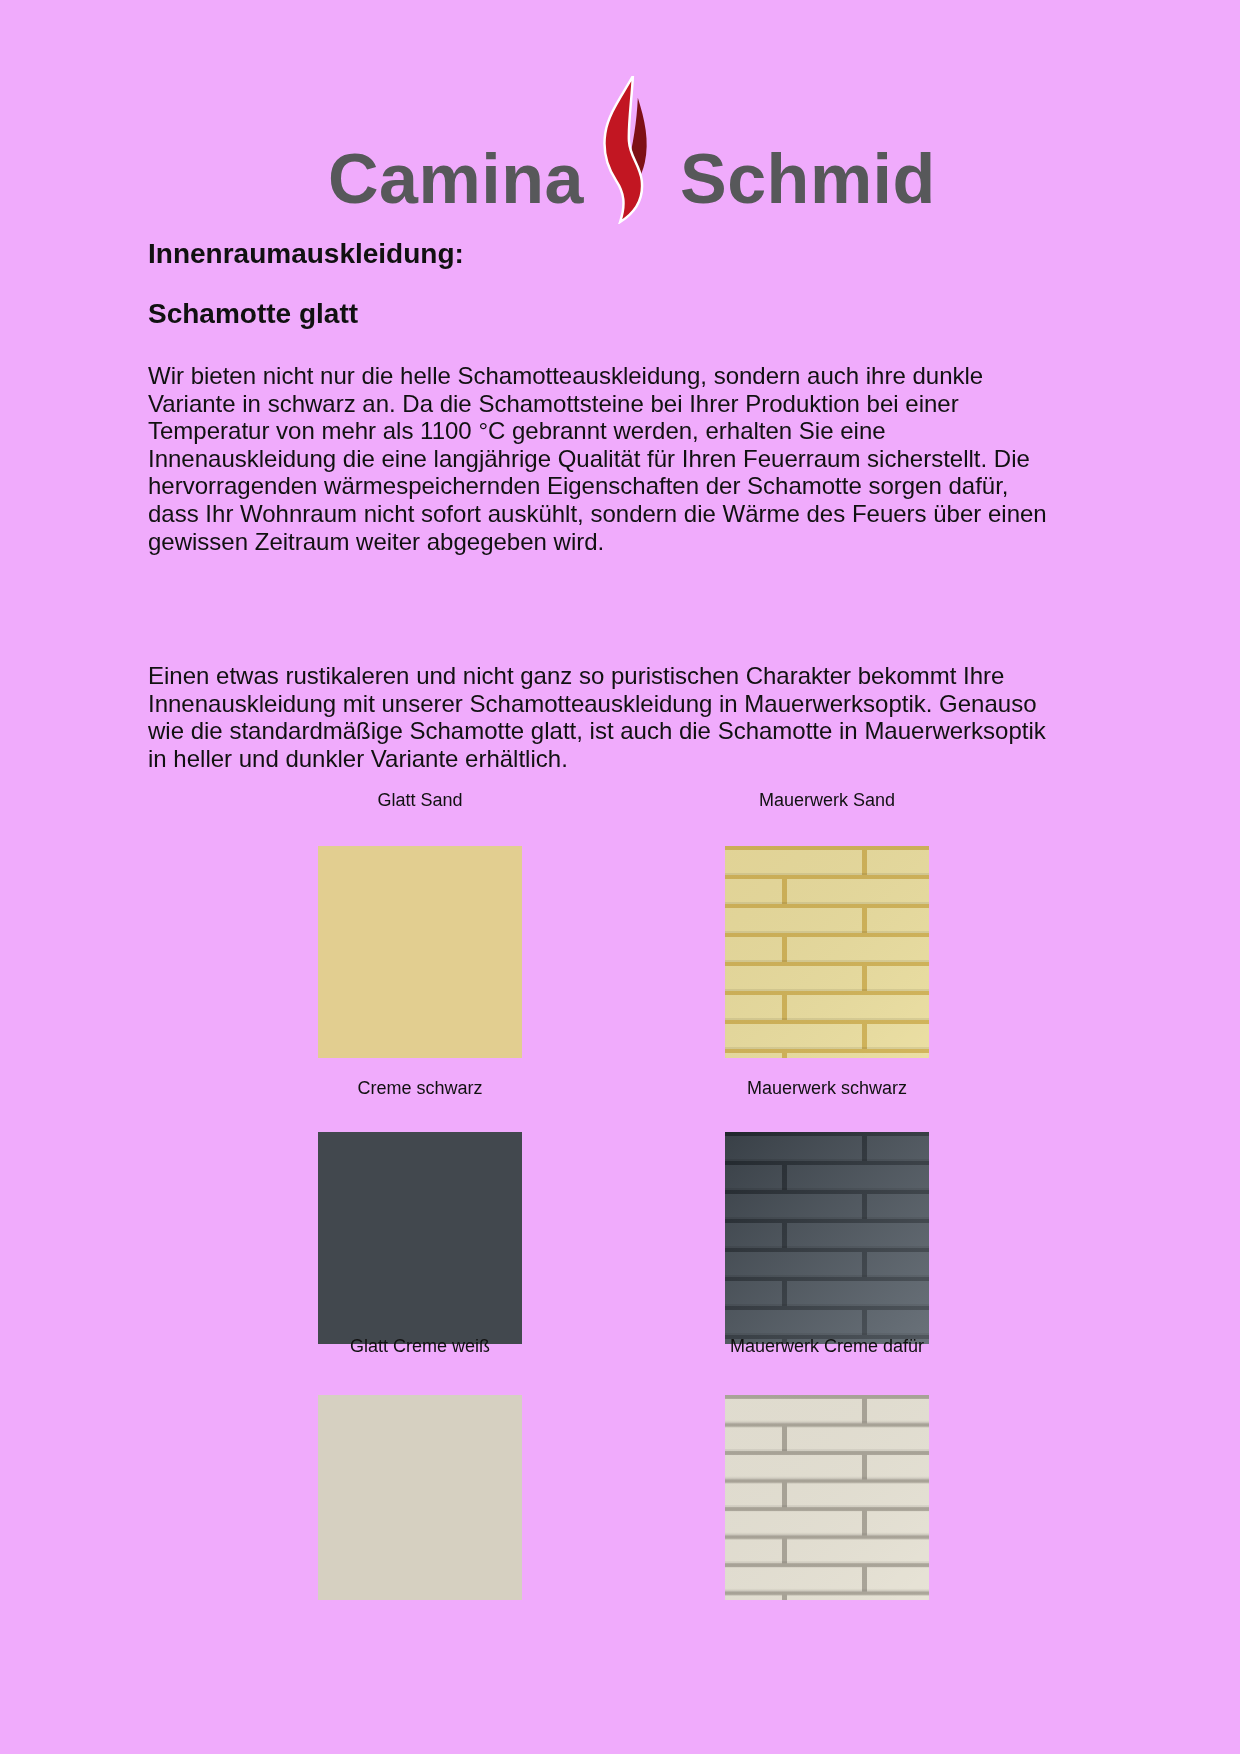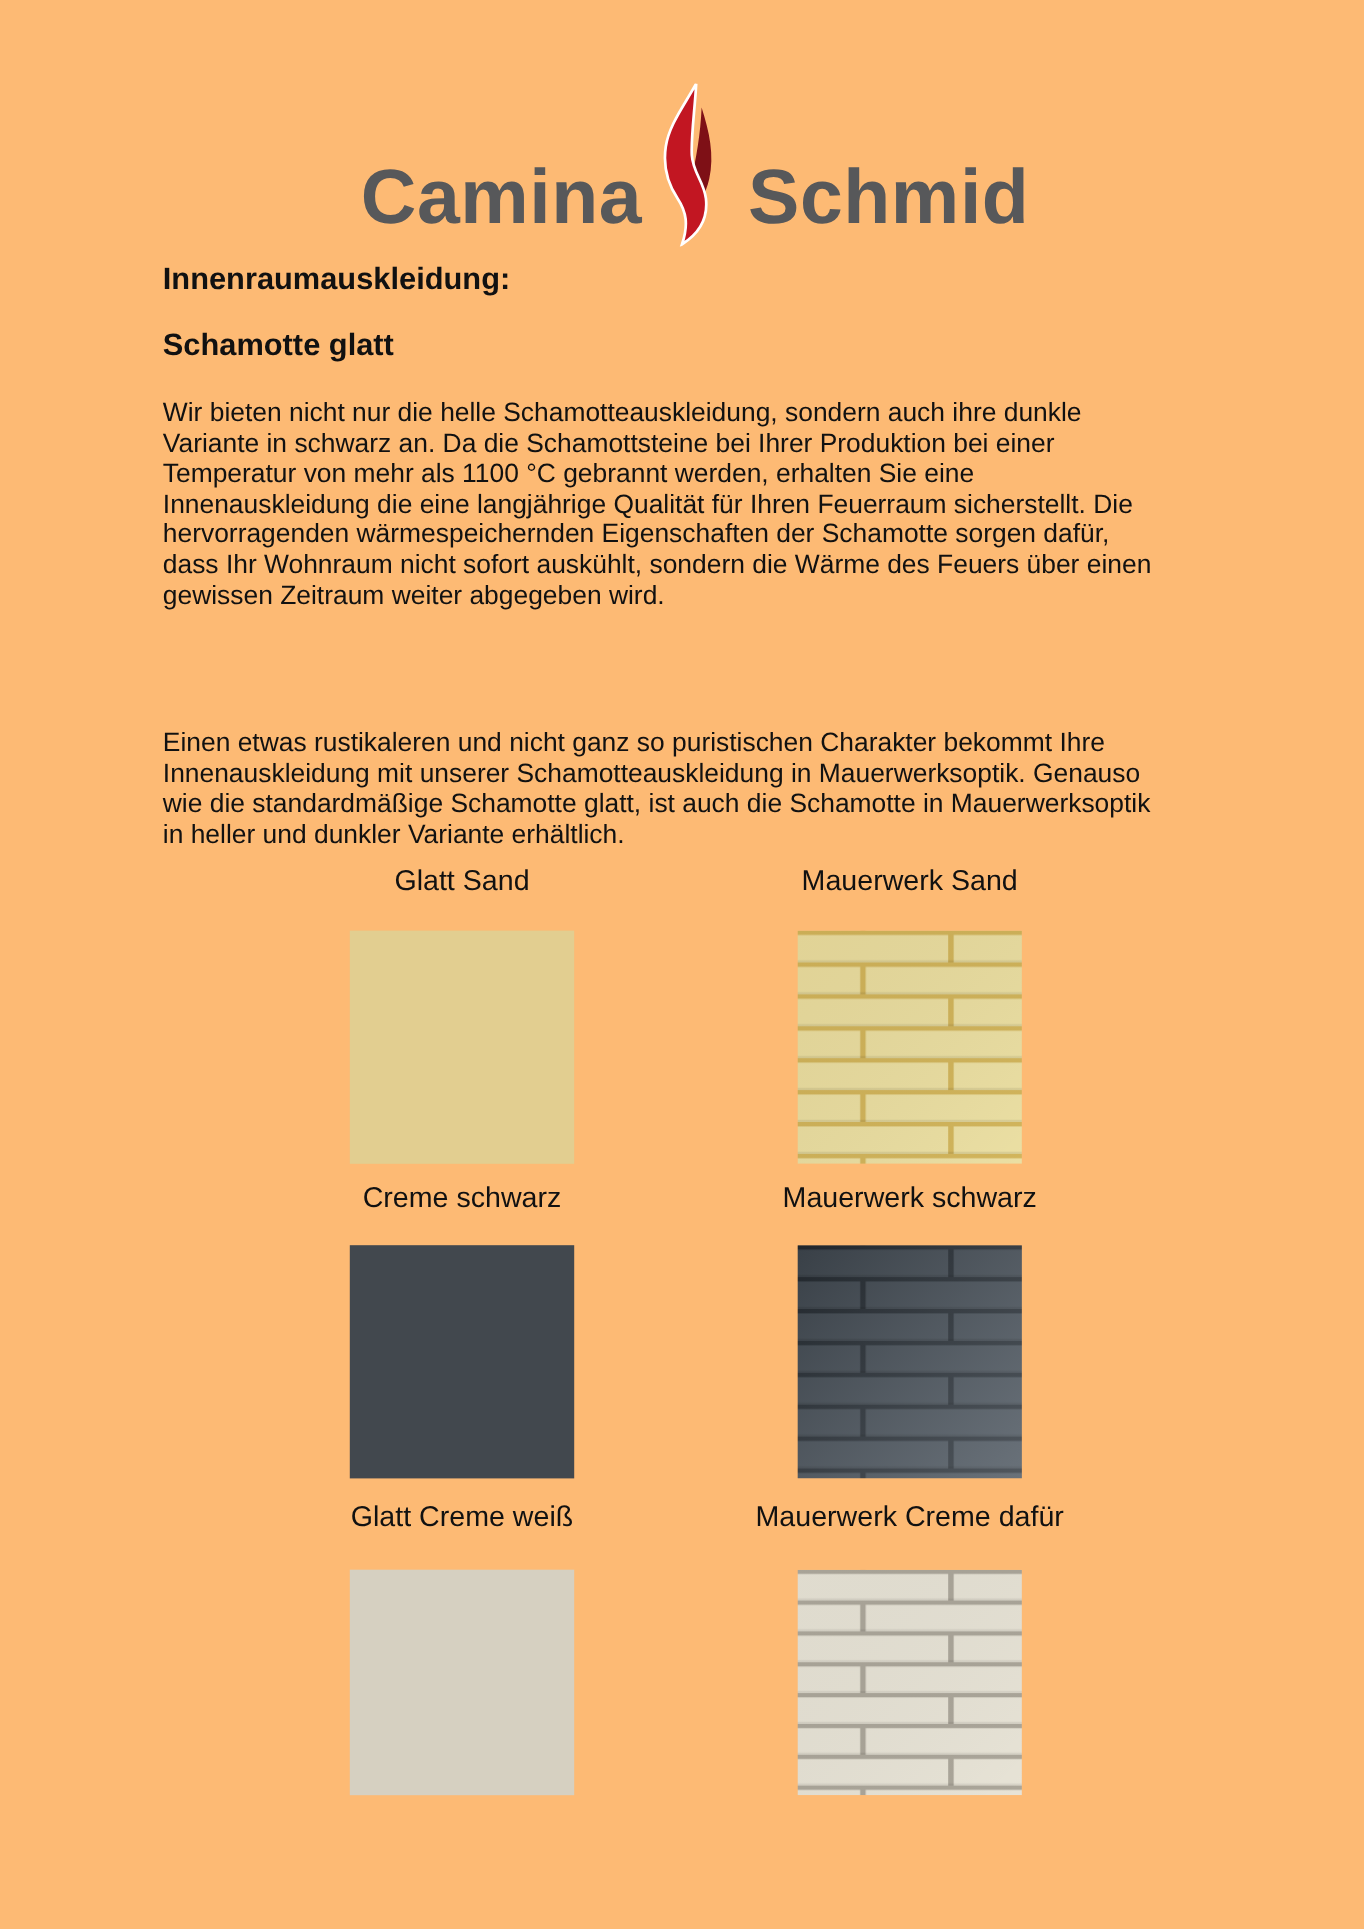--- a/index.html
+++ b/index.html
@@ -1,19 +1,19 @@
 <!DOCTYPE html>
 <html><head>
 <meta charset="utf-8">
 <style>
   html,body{margin:0;padding:0;background:#ffffff;}
   .page{
     position:relative;
     width:1240px;height:1754px;
-    background:#fdba74;
+    background:#f0abfc;
     font-family:"Liberation Sans","DejaVu Sans",sans-serif;
     color:#111111;
     overflow:hidden;
   }
   
   .logo{position:absolute;top:0;left:0;width:1240px;height:230px;}
   .logo-word{
     position:absolute;
     font-size:70px;font-weight:bold;letter-spacing:0.5px;
     line-height:70px;
@@ -36,24 +36,24 @@
     white-space:pre-line;
   }
   .p1{top:362px;}
   .p2{top:662px;}
   
   .cell{position:absolute;width:204px;}
   .col-left{left:318px;}
   .col-right{left:725px;text-align:center;}
   .row1{top:788px;}
   .row2{top:1076px;}
-  .row3{top:1366px;}
+  .row3{top:1334px;}
   .cell-label{
     display:flex;justify-content:center;align-items:flex-start;
-    font-size:26px;line-height:25px;white-space:nowrap;
+    font-size:18px;line-height:25px;white-space:nowrap;
     overflow:visible;
   }
   .row1 .cell-label{height:58px;}
   .row2 .cell-label{height:56px;}
   .row3 .cell-label{height:61px;}
   .cell-art{width:204px;}
   .row1 .cell-art{height:212px;}
   .row2 .cell-art{height:212px;}
   .row3 .cell-art{height:205px;}
   .cell-art svg{display:block;width:100%;height:100%;}

